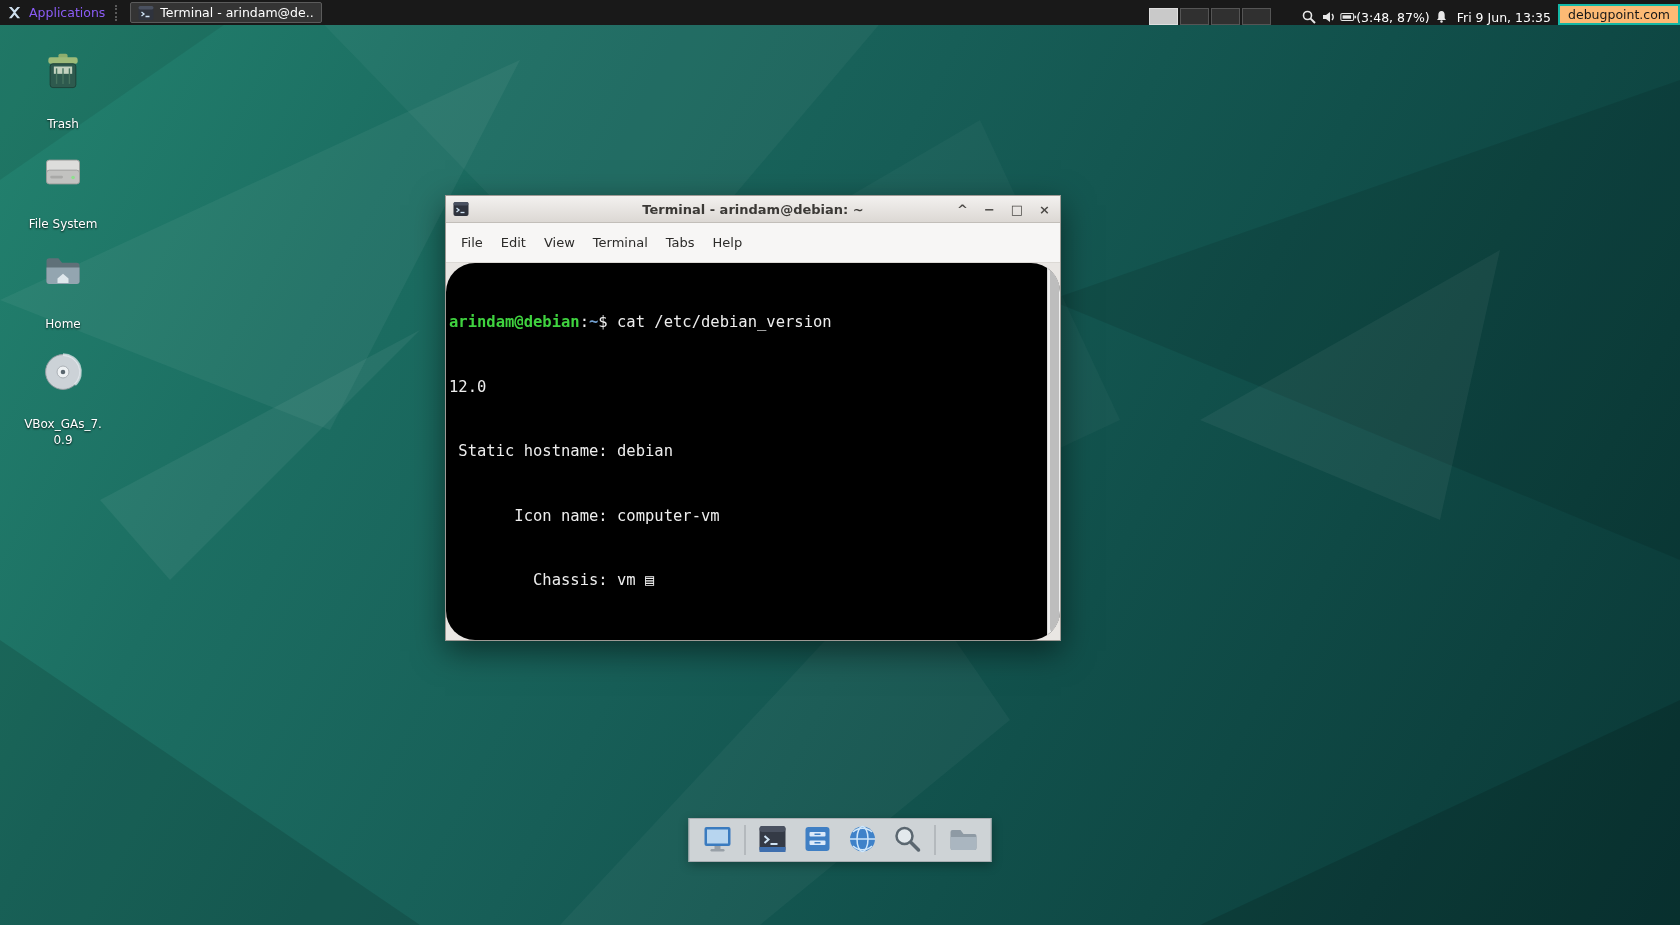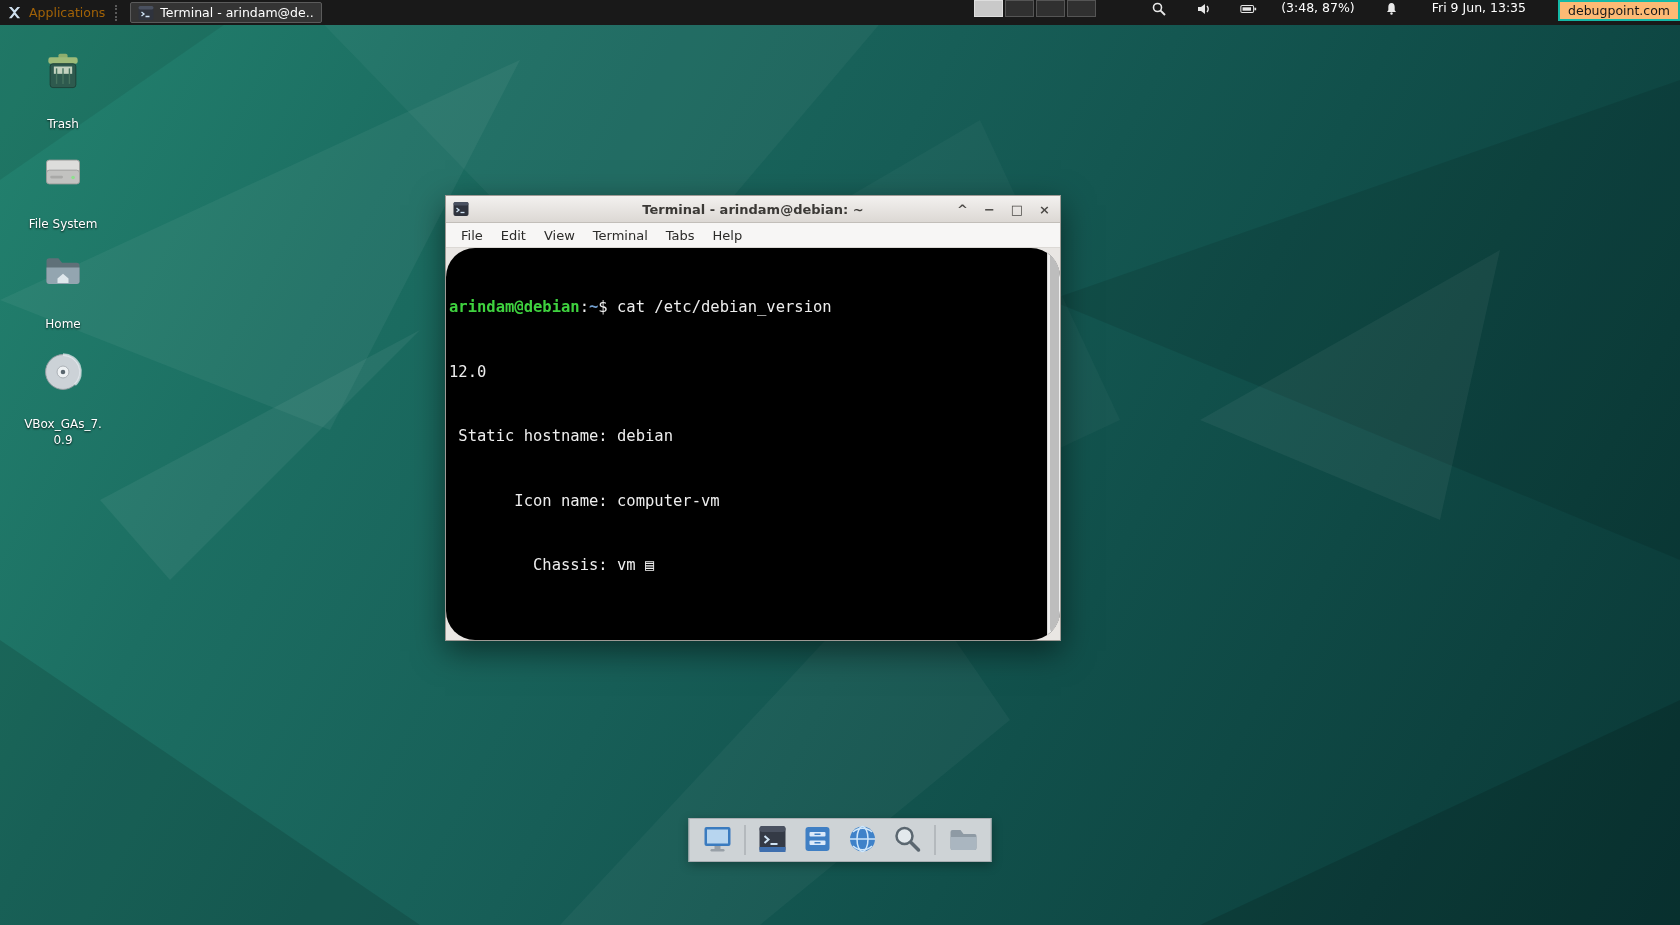--- a/index.html
+++ b/index.html
@@ -9,27 +9,27 @@
   
   .wallpaper { position:absolute; inset:0;
     background:linear-gradient(118deg,#23836f 0%,#1c6e62 22%,#175e57 45%,#11504b 65%,#0d423f 85%,#0a3836 100%); }
   .wallpaper svg { position:absolute; inset:0; display:block; }
 
   
   .panel { position:absolute; top:0; left:0; width:1680px; height:25px; background:#191919;
     display:flex; align-items:center; color:#fff; font-size:12.5px; z-index:50; }
   .panel-left { display:flex; align-items:center; height:100%; }
   .apps-btn { display:flex; align-items:center; gap:6px; height:100%; padding:0 8px 0 6px;
-    background:transparent; border:none; color:#a16207; font-size:12.5px; font-family:inherit; cursor:default; }
+    background:transparent; border:none; color:#8b5cf6; font-size:12.5px; font-family:inherit; cursor:default; }
   .panel-handle { width:5px; height:16px; border-left:2px dotted #5a5a5a; margin:0 6px 0 2px; }
   .task-btn { display:flex; align-items:center; gap:6px; height:21px; width:192px; margin-left:4px; padding:0 7px;
     background:#343434; border:1px solid #5b5b5b; border-radius:2px; color:#fff; font-size:12.5px; font-family:inherit; overflow:hidden; }
   .task-label { white-space:nowrap; overflow:hidden; text-overflow:clip; }
   .panel-spacer { flex:1; }
-  .panel-right { display:flex; align-items:flex-start; gap:28px; height:100%; }
+  .panel-right { display:flex; align-items:flex-end; gap:3px; height:100%; }
   .pager { display:flex; gap:2px; margin-right:26px; }
   .pager-cell { width:29px; height:17px; background:#303030; border:1px solid #555; }
   .pager-cell.active { background:#c9c9c9; border-color:#dedede; }
   .p-icon { width:17px; height:17px; display:inline-flex; align-items:center; justify-content:center; }
   .battery-text { margin-left:-4px; }
   .clock { margin:0 4px; white-space:nowrap; }
   .host-badge { background:#fdba74; color:#181818; padding:2px 8px; height:21px; display:flex; align-items:center;
     border:2px solid #14b8a6; margin-right:0; font-size:12.5px; }
 
   .mini-term { width:16px; height:16px; flex:0 0 auto; }
@@ -42,21 +42,21 @@
   
   .window { position:absolute; left:445px; top:195px; width:616px; height:446px; background:#e9e6e3;
     border:1px solid #9e9a95; box-shadow:0 10px 30px rgba(0,0,0,.5); z-index:40; display:flex; flex-direction:column; }
   .titlebar { position:relative; height:27px; background:linear-gradient(#f3f1ef,#dcd8d4); border-bottom:1px solid #c2beb9;
     display:flex; align-items:center; justify-content:center; }
   .title-icon { position:absolute; left:7px; top:5px; }
   .title-text { font-size:13px; font-weight:bold; color:#3b3936; }
   .win-controls { position:absolute; right:8px; top:0; height:100%; display:flex; align-items:center; gap:12px; }
   .win-btn { background:none; border:none; font-family:inherit; color:#4c4a47; font-size:13px; font-weight:bold;
     line-height:1; padding:2px 2px; cursor:default; }
-  .menubar { height:25px; background:#f7f6f5; border-bottom:1px solid #dcd9d5; display:flex; align-items:center; padding-left:6px; }
+  .menubar { height:40px; background:#f7f6f5; border-bottom:1px solid #dcd9d5; display:flex; align-items:center; padding-left:6px; }
   .menu-item { font-size:13px; color:#2c2b29; padding:3px 9px; background:none; border:none; font-family:inherit; cursor:default; }
   .term-body { position:relative; flex:1; background:#000; overflow:hidden;border-radius:29px; }
   .screen { position:absolute; inset:0 14px 0 0; padding:6px 0 0 3px; white-space:pre;
     font-family:"DejaVu Sans Mono", monospace; font-size:15.5px; line-height:21.5px; color:#ededed; }
   .g { color:#3fd23f; font-weight:bold; }
   .b { color:#729fcf; font-weight:bold; }
   .scrollbar { position:absolute; top:0; right:0; width:13px; height:100%; background:#efefef; border-left:1px solid #d5d5d5; }
   .scroll-thumb { position:absolute; top:1px; left:2px; width:9px; height:98%; background:#bdbdbd; border-radius:5px; }
 
   

